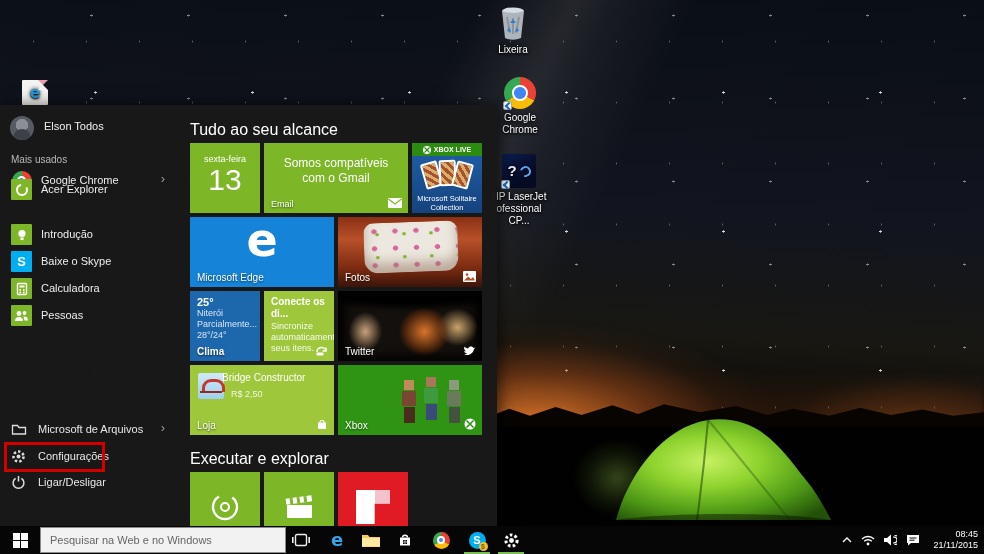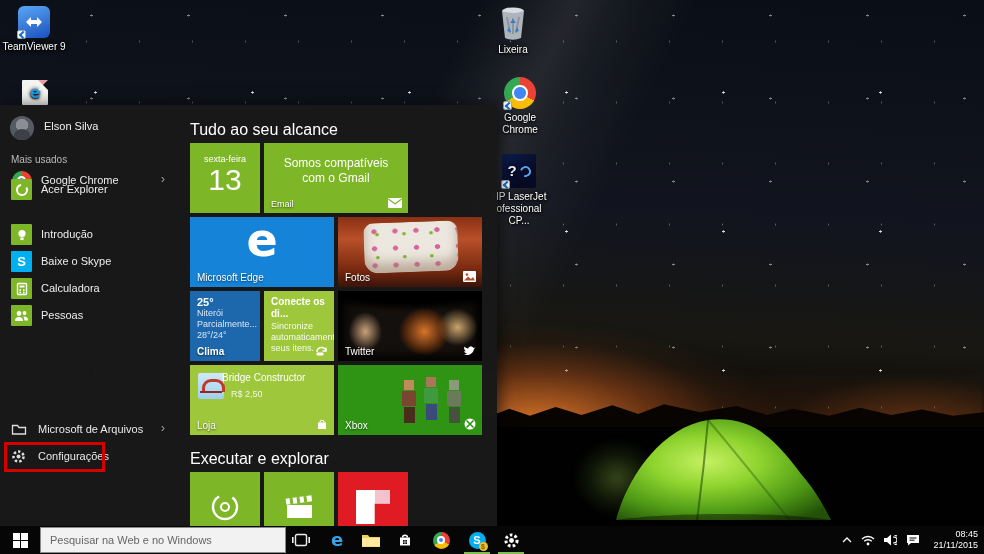--- a/index.html
+++ b/index.html
@@ -174,31 +174,20 @@
             <stop offset="100%" stop-color="#235108"></stop>
         </radialGradient>
       </defs>
       <path d="M6,114 C16,76 48,22 98,14 C150,8 172,44 196,74 C206,86 214,100 221,114 Z" fill="url(#tg)"></path>
       <path d="M98,14 C95,50 91,85 87,114" stroke="rgba(28,66,8,.55)" stroke-width="2" fill="none"></path>
       <path d="M98,14 C122,42 152,80 180,114" stroke="rgba(28,66,8,.35)" stroke-width="2" fill="none"></path>
       <path d="M6,114 C60,106 170,106 221,114 Z" fill="rgba(0,0,0,.4)"></path>
     </svg>
   </div>
 
-  <div class="dicon" style="left:1px;top:6px">
-    <div class="ic" style="width:32px;height:32px">
-      <div class="tv-ic">
-        <svg width="32" height="32" viewBox="0 0 32 32">
-            <path d="M8,16 L13,11 V14 H19 V11 L24,16 L19,21 V18 H13 V21 Z" fill="#fff"></path>
-          </svg>
-      </div>
-      <i class="shortcut"></i>
-    </div>
-    <div>TeamViewer 9</div>
-  </div>
 
   <div class="dicon" style="left:9px;top:80px;width:52px">
     <div class="ic edoc">
       <b>e</b>
     </div>
   </div>
 
   <div class="dicon" style="left:480px;top:5px">
     <div class="ic" style="width:30px;height:36px">
       <svg width="30" height="36" viewBox="0 0 30 36">
@@ -228,21 +217,21 @@
       <i class="shortcut"></i>
     </div>
     <div>HP LaserJet</div>
     <div>ofessional CP...</div>
   </div>
 
   <div class="start-menu">
 
     <div class="u-row">
       <div class="avatar"></div>
-      <div class="u-name">Elson Silva</div>
+      <div class="u-name">Elson Todos</div>
     </div>
 
     <div class="mu-head">Mais usados</div>
 
     <div class="app-row" style="top:64px">
       <span class="tileic">
           <span class="chrome-ball" style="width:20px;height:20px;display:block"></span>
         </span>
       <span class="lbl">Google Chrome</span>
       <span class="chev">›</span>
@@ -306,40 +295,64 @@
     </div>
     <div class="sys-row" style="top:340px">
       <span class="sic">
         <svg width="15" height="15" viewBox="0 0 15 15">
             <circle cx="7.5" cy="7.5" r="5" stroke="#ddd" stroke-width="2.6" fill="none" stroke-dasharray="2.4 2.1"></circle>
             <circle cx="7.5" cy="7.5" r="2" fill="#ddd"></circle>
           </svg>
       </span>
       <span class="lbl">Configurações</span>
     </div>
+    <div class="sys-row" style="top:366px">
+      <span class="sic">
+        <svg width="15" height="15" viewBox="0 0 15 15">
+            <path d="M4.6,3.4 A5.4,5.4 0 1 0 10.4,3.4" stroke="#ddd" stroke-width="1.5" fill="none"></path>
+            <line x1="7.5" y1="1" x2="7.5" y2="6.5" stroke="#ddd" stroke-width="1.5"></line>
+          </svg>
+      </span>
+      <span class="lbl">Ligar/Desligar</span>
+    </div>
     <div class="highlight-box"></div>
 
     <div class="gh" style="left:190px;top:16px">Tudo ao seu alcance</div>
 
     <div class="tile t-cal">
       <div class="wd">sexta-feira</div>
       <div class="dy">13</div>
     </div>
 
     <div class="tile wide t-email">
       <div class="msg">Somos compatíveis com o Gmail</div>
       <span class="tl">Email</span>
       <span class="tbr">
         <svg width="14" height="10" viewBox="0 0 14 10">
             <rect x="0" y="0" width="14" height="10" rx="1" fill="#fff"></rect>
             <path d="M0.5,1 L7,6 L13.5,1" stroke="#7db626" stroke-width="1.2" fill="none"></path>
           </svg>
       </span>
     </div>
 
+    <div class="tile t-sol">
+      <div class="sol-head">
+        <svg width="8" height="8" viewBox="0 0 8 8">
+            <circle cx="4" cy="4" r="4" fill="#fff"></circle>
+            <path d="M1.5,1.5 Q4,4 6.5,6.5 M6.5,1.5 Q4,4 1.5,6.5" stroke="#2e8b12" stroke-width="1.1" fill="none"></path>
+          </svg>
+        <span>XBOX LIVE</span>
+      </div>
+      <div class="sol-cards">
+          <i class="card c1"></i>
+          <i class="card c2"></i>
+          <i class="card c3"></i>
+        </div>
+      <div class="sol-cap">Microsoft Solitaire Collection</div>
+    </div>
 
     <div class="tile wide t-edge">
       <div class="bigE">e</div>
       <span class="tl">Microsoft Edge</span>
     </div>
 
     <div class="tile wide t-fotos">
       <div class="cake"></div>
       <span class="tl">Fotos</span>
       <span class="tbr">

